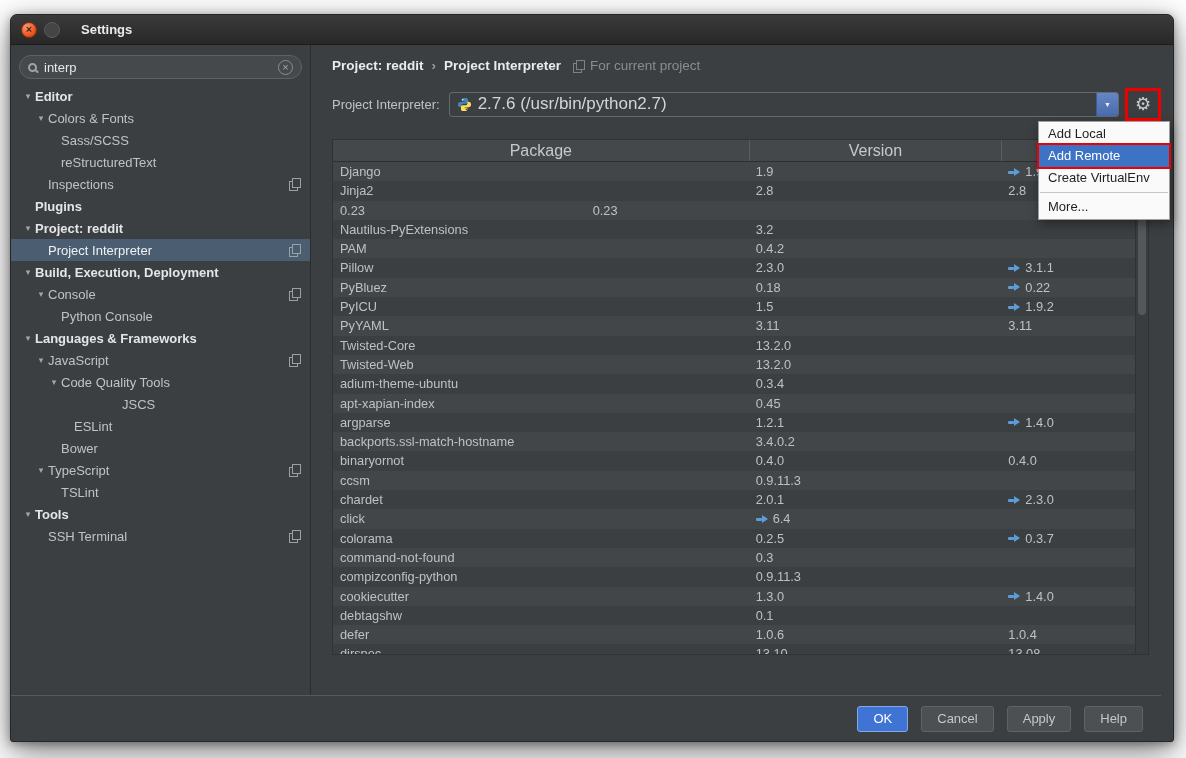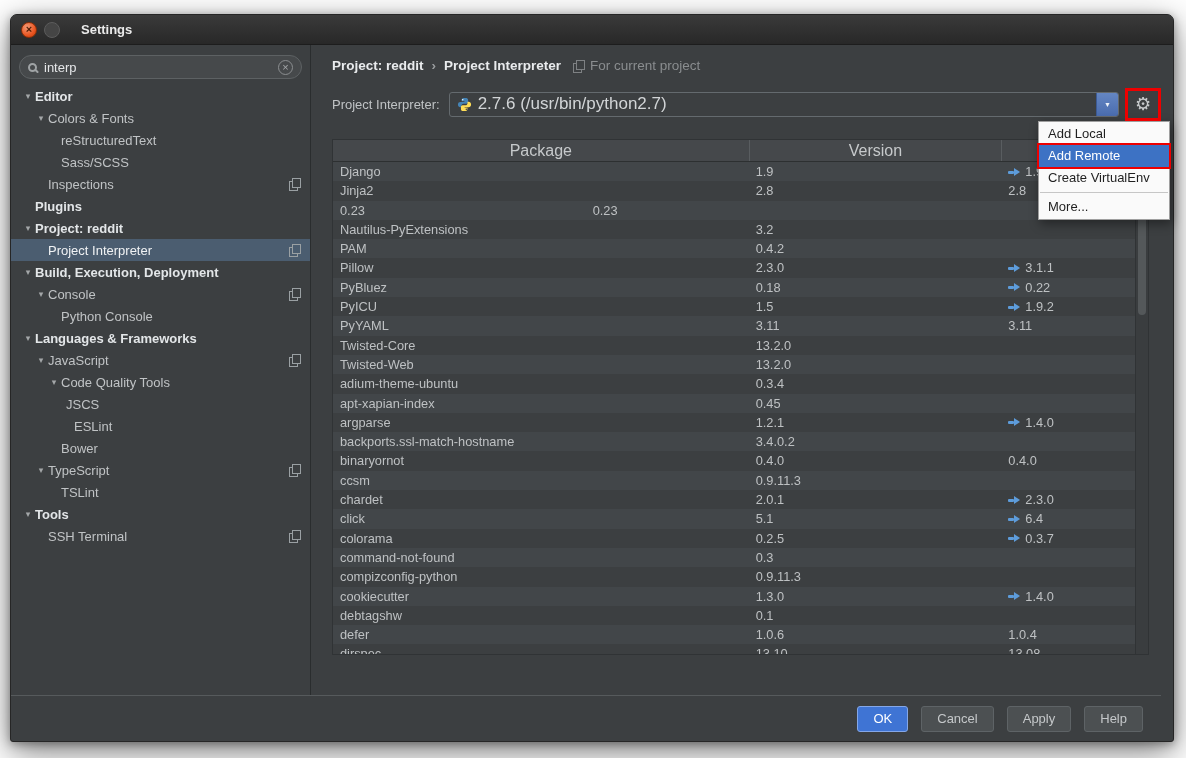--- a/index.html
+++ b/index.html
@@ -150,26 +150,26 @@
           <div class="tree-row bold" style="padding-left: 10px;">
             <span class="tree-arrow">▾</span>
             <span class="tree-label">Editor</span>
           </div>
           <div class="tree-row" style="padding-left: 23px;">
             <span class="tree-arrow">▾</span>
             <span class="tree-label">Colors &amp; Fonts</span>
           </div>
           <div class="tree-row" style="padding-left: 36px;">
             <span class="tree-arrow"></span>
+            <span class="tree-label">Sass/SCSS</span>
+          </div>
+          <div class="tree-row" style="padding-left: 36px;">
+            <span class="tree-arrow"></span>
             <span class="tree-label">reStructuredText</span>
           </div>
-          <div class="tree-row" style="padding-left: 36px;">
-            <span class="tree-arrow"></span>
-            <span class="tree-label">Sass/SCSS</span>
-          </div>
           <div class="tree-row" style="padding-left: 23px;">
             <span class="tree-arrow"></span>
             <span class="tree-label">Inspections</span>
             <span class="copy-icon"></span>
           </div>
           <div class="tree-row bold" style="padding-left: 10px;">
             <span class="tree-arrow"></span>
             <span class="tree-label">Plugins</span>
           </div>
           <div class="tree-row bold" style="padding-left: 10px;">
@@ -200,21 +200,21 @@
           </div>
           <div class="tree-row" style="padding-left: 23px;">
             <span class="tree-arrow">▾</span>
             <span class="tree-label">JavaScript</span>
             <span class="copy-icon"></span>
           </div>
           <div class="tree-row" style="padding-left: 36px;">
             <span class="tree-arrow">▾</span>
             <span class="tree-label">Code Quality Tools</span>
           </div>
-          <div class="tree-row" style="padding-left: 41px;">
+          <div class="tree-row" style="padding-left: 69px; margin-left: 28px;">
             <span class="tree-arrow"></span>
             <span class="tree-label">JSCS</span>
           </div>
           <div class="tree-row" style="padding-left: 49px;">
             <span class="tree-arrow"></span>
             <span class="tree-label">ESLint</span>
           </div>
           <div class="tree-row" style="padding-left: 36px;">
             <span class="tree-arrow"></span>
             <span class="tree-label">Bower</span>
@@ -373,21 +373,20 @@
               <div class="td c1">0.9.11.3</div>
               <div class="td c2"></div>
             </div>
             <div class="tr">
               <div class="td c0">chardet</div>
               <div class="td c1">2.0.1</div>
               <div class="td c2"><span class="uparrow"></span>2.3.0</div>
             </div>
             <div class="tr">
               <div class="td c0">click</div>
-              <div class="td c1">5.1</div>
               <div class="td c2"><span class="uparrow"></span>6.4</div>
             </div>
             <div class="tr">
               <div class="td c0">colorama</div>
               <div class="td c1">0.2.5</div>
               <div class="td c2"><span class="uparrow"></span>0.3.7</div>
             </div>
             <div class="tr">
               <div class="td c0">command-not-found</div>
               <div class="td c1">0.3</div>

